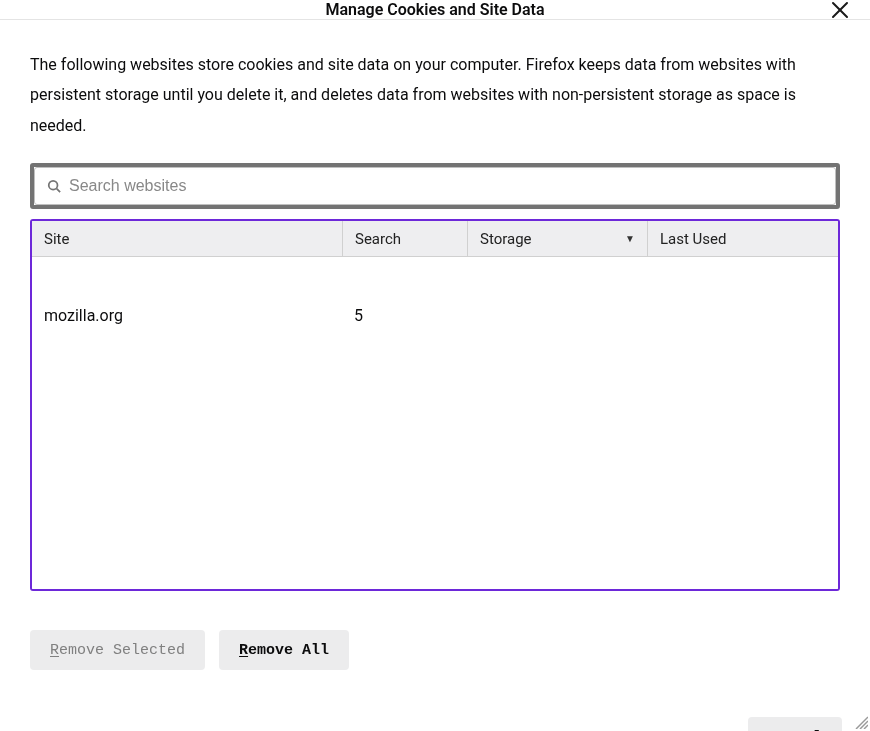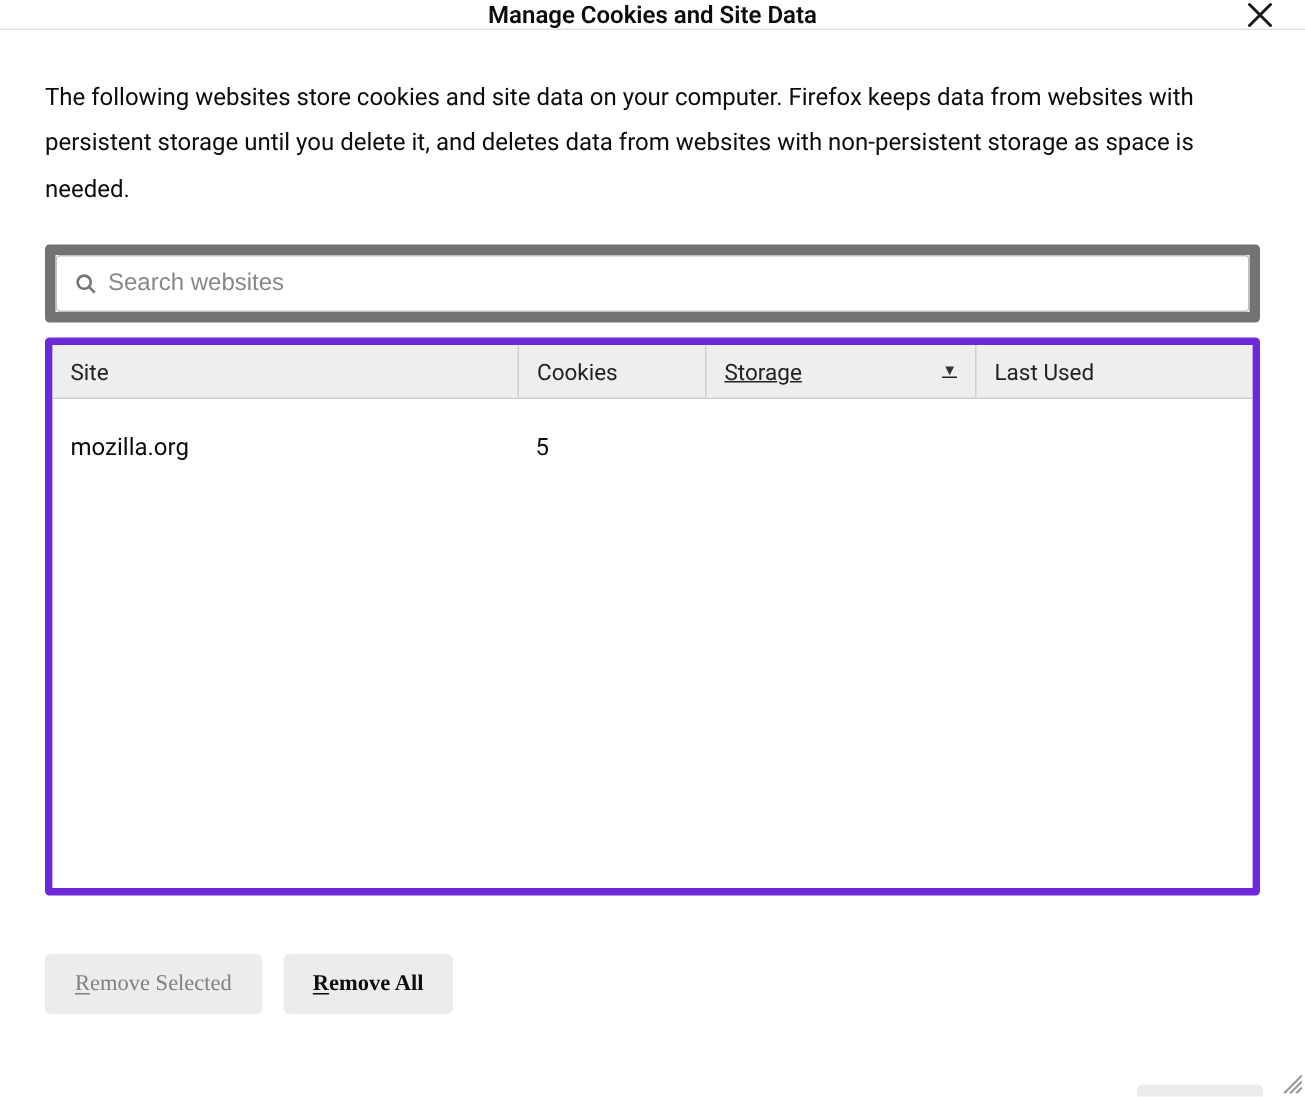--- a/index.html
+++ b/index.html
@@ -53,21 +53,21 @@
       display: flex;
       flex-direction: column;
     }
     .description {
       font-size: 16px;
       line-height: 1.9;
       color: #0c0c0d;
       margin-bottom: 22px;
     }
     .search-wrap {
-      border: 7px solid #737373;
+      border: 4px solid #737373;
       border-radius: 3px;
       margin-bottom: 10px;
     }
     .search-inner {
       display: flex;
       align-items: center;
       height: 38px;
       padding: 0 12px;
       border: 1px solid #c0c0c0;
       border-radius: 3px;
@@ -84,26 +84,27 @@
       flex: 1;
       border: none;
       outline: none;
       font-size: 16px;
       color: #0c0c0d;
       background: transparent;
       height: 100%;
     }
     .search-input::placeholder { color: #888; }
     .table {
-      border: 5px solid #6d28d9;
+      border: 2px solid #6d28d9;
       border-radius: 3px;
       height: 372px;
       overflow: hidden;
       display: flex;
       flex-direction: column;
+      gap: 27px;
     }
     .thead {
       display: flex;
       background: #eeeef0;
       border-bottom: 1px solid #d0d0d0;
       height: 36px;
     }
     .th {
       display: flex;
       align-items: center;
@@ -115,21 +116,21 @@
       position: relative;
     }
     .th:first-child { border-left: none; }
     .th .sort-ind {
       margin-left: auto;
       font-size: 10px;
       color: #333;
     }
     .col-site { width: 310px; }
     .col-cookies { width: 125px; }
-    .col-storage { width: 180px; text-decoration: underline; }
+    .col-storage { width: 180px; }
     .col-last { flex: 1; }
     .tbody { flex: 1; background: #ffffff; overflow: auto; }
     .trow {
       display: flex;
       height: 36px;
       align-items: center;
     }
     .td {
       padding: 0 12px;
       font-size: 16px;
@@ -143,21 +144,21 @@
     }
     .btn {
       height: 40px;
       padding: 0 20px;
       font-size: 15px;
       border: none;
       border-radius: 4px;
       background: #ececed;
       cursor: pointer;
       color: #0c0c0d;
-      font-family: Liberation Serif, serif;
+      font-family: Liberation Mono, monospace;
       margin-top: 25px;
     }
     .btn.disabled {
       cursor: default;
       color: #808080;
     }
     .btn .u { text-decoration: underline; text-underline-offset: 2px; }
     .footer {
       display: flex;
       justify-content: flex-end;
@@ -217,21 +218,21 @@
         <input class="search-input" type="text" placeholder="Search websites" style="">
       </div>
     </div>
 
     <div class="table">
       <div class="thead">
         <div class="th col-site">
           <span>Site</span>
         </div>
         <div class="th col-cookies">
-          <span>Cookies</span>
+          <span>Search</span>
         </div>
         <div class="th col-storage">
           <span>Storage</span>
           <span class="sort-ind">▼</span>
         </div>
         <div class="th col-last">
           <span>Last Used</span>
         </div>
       </div>
       <div class="tbody">

